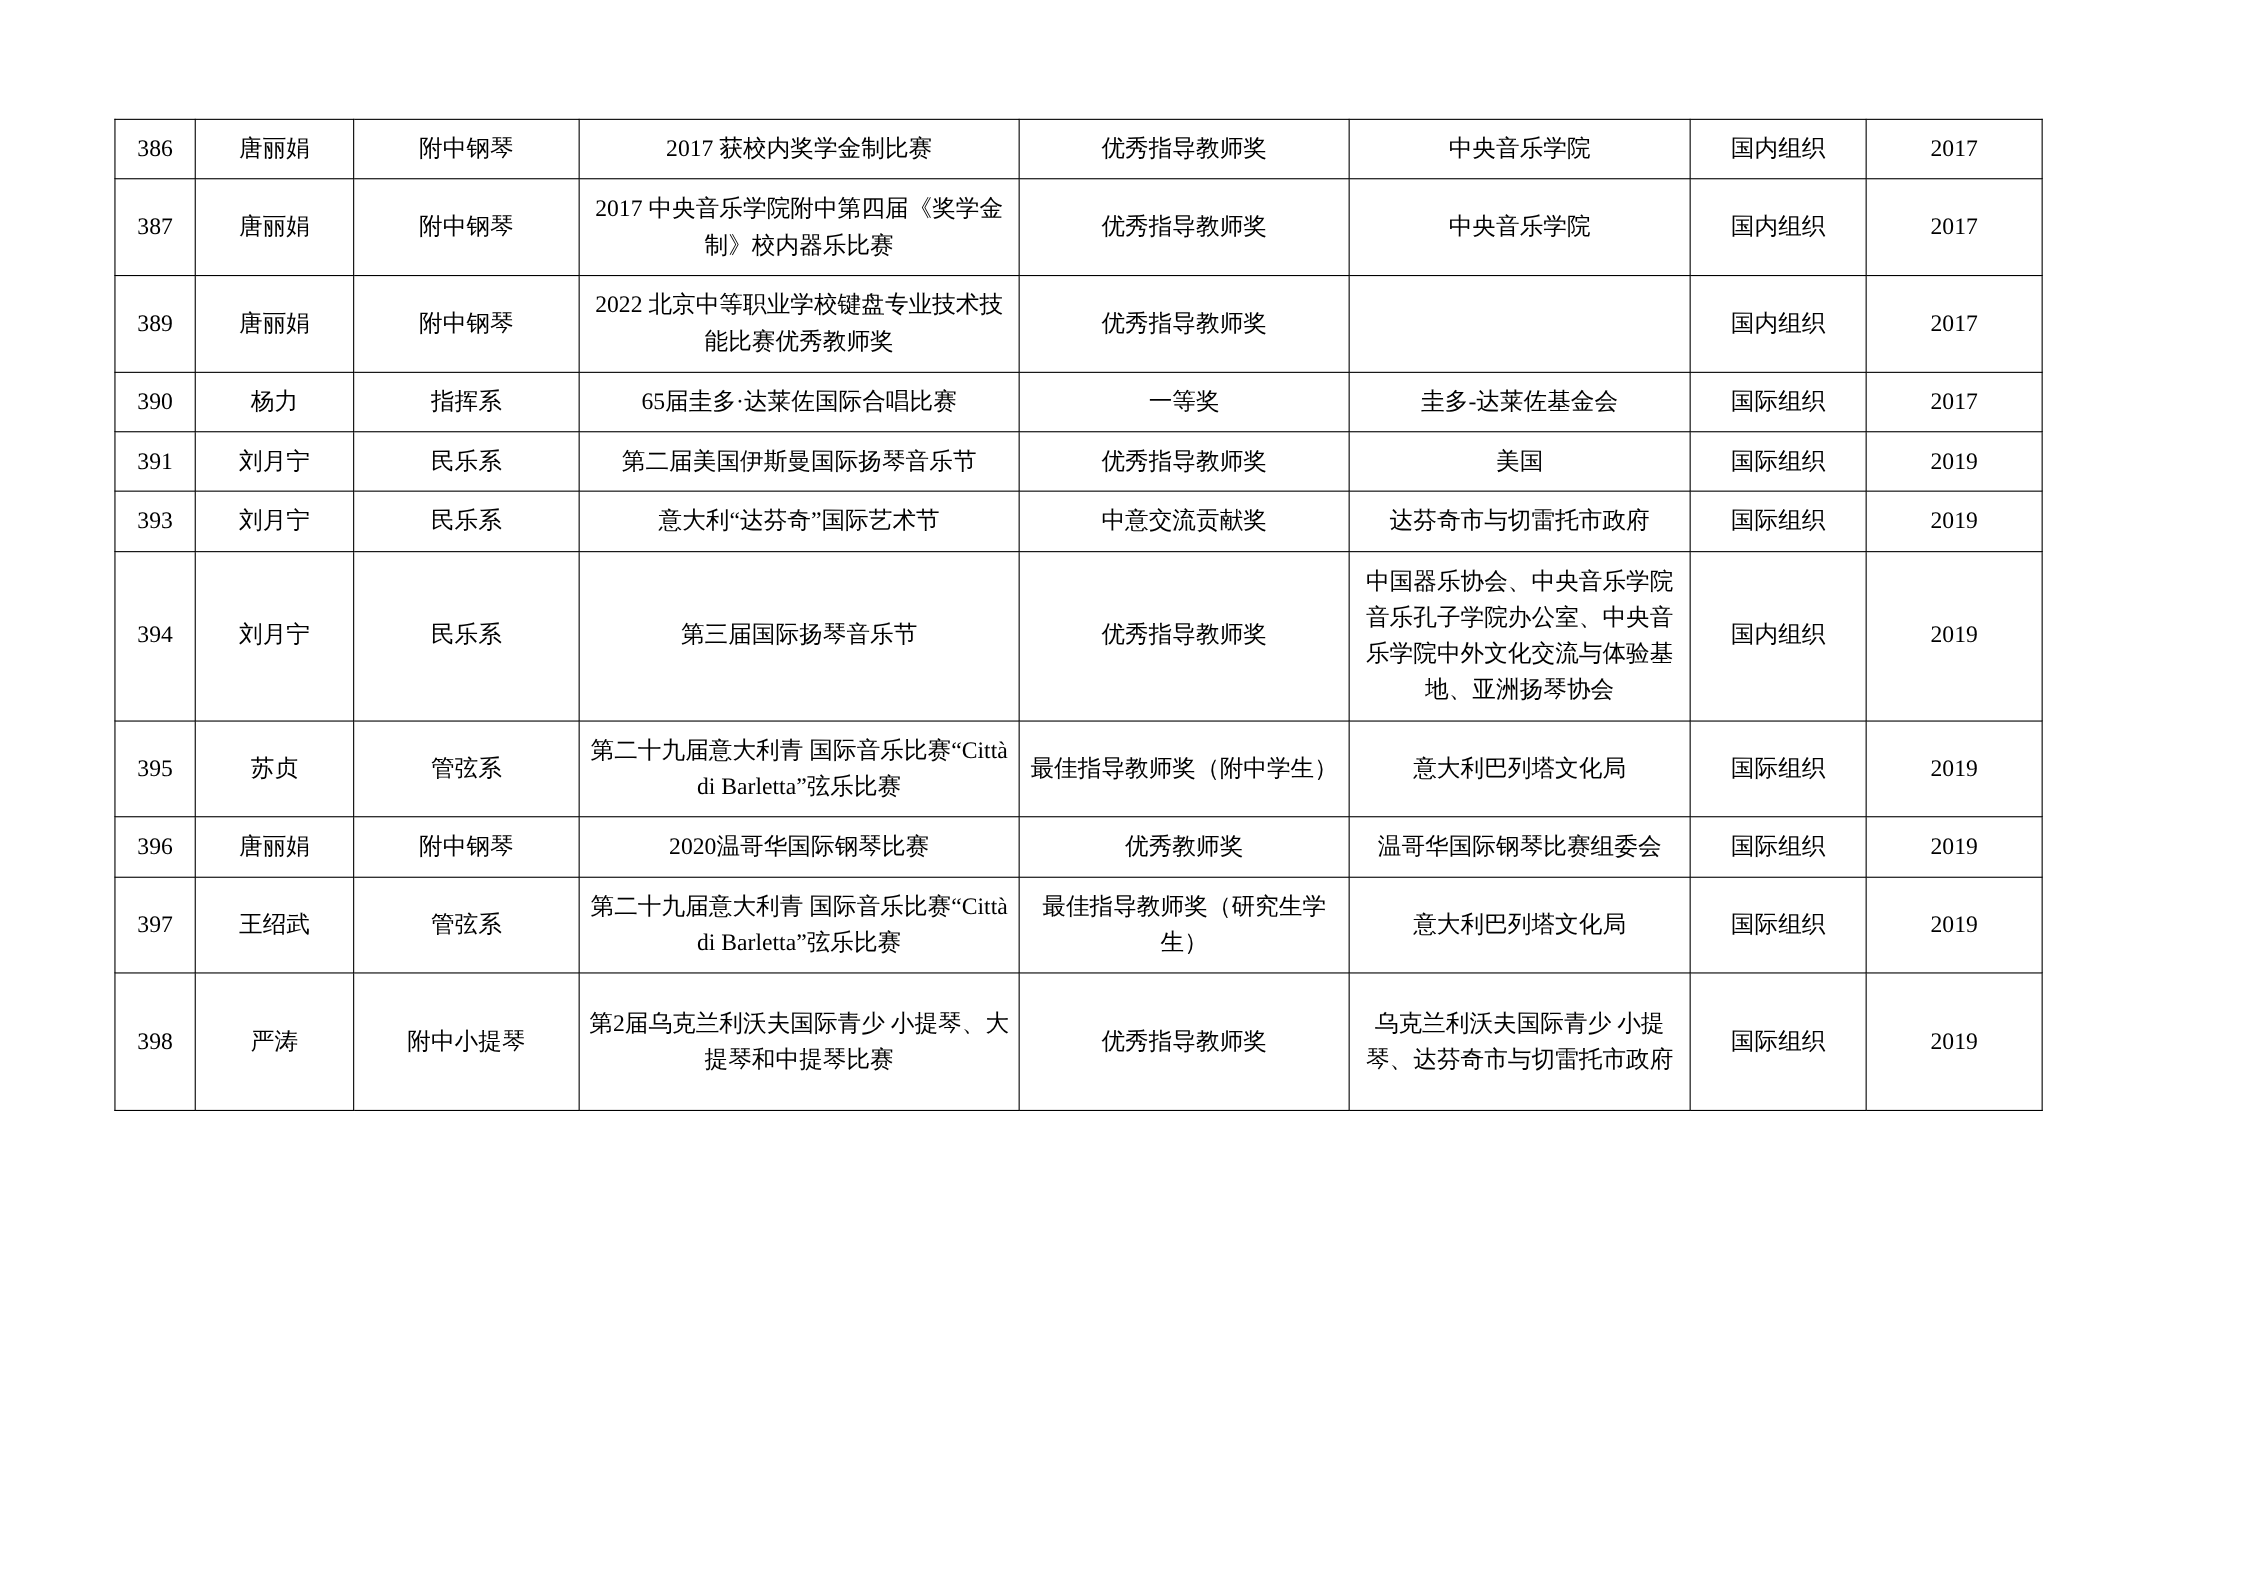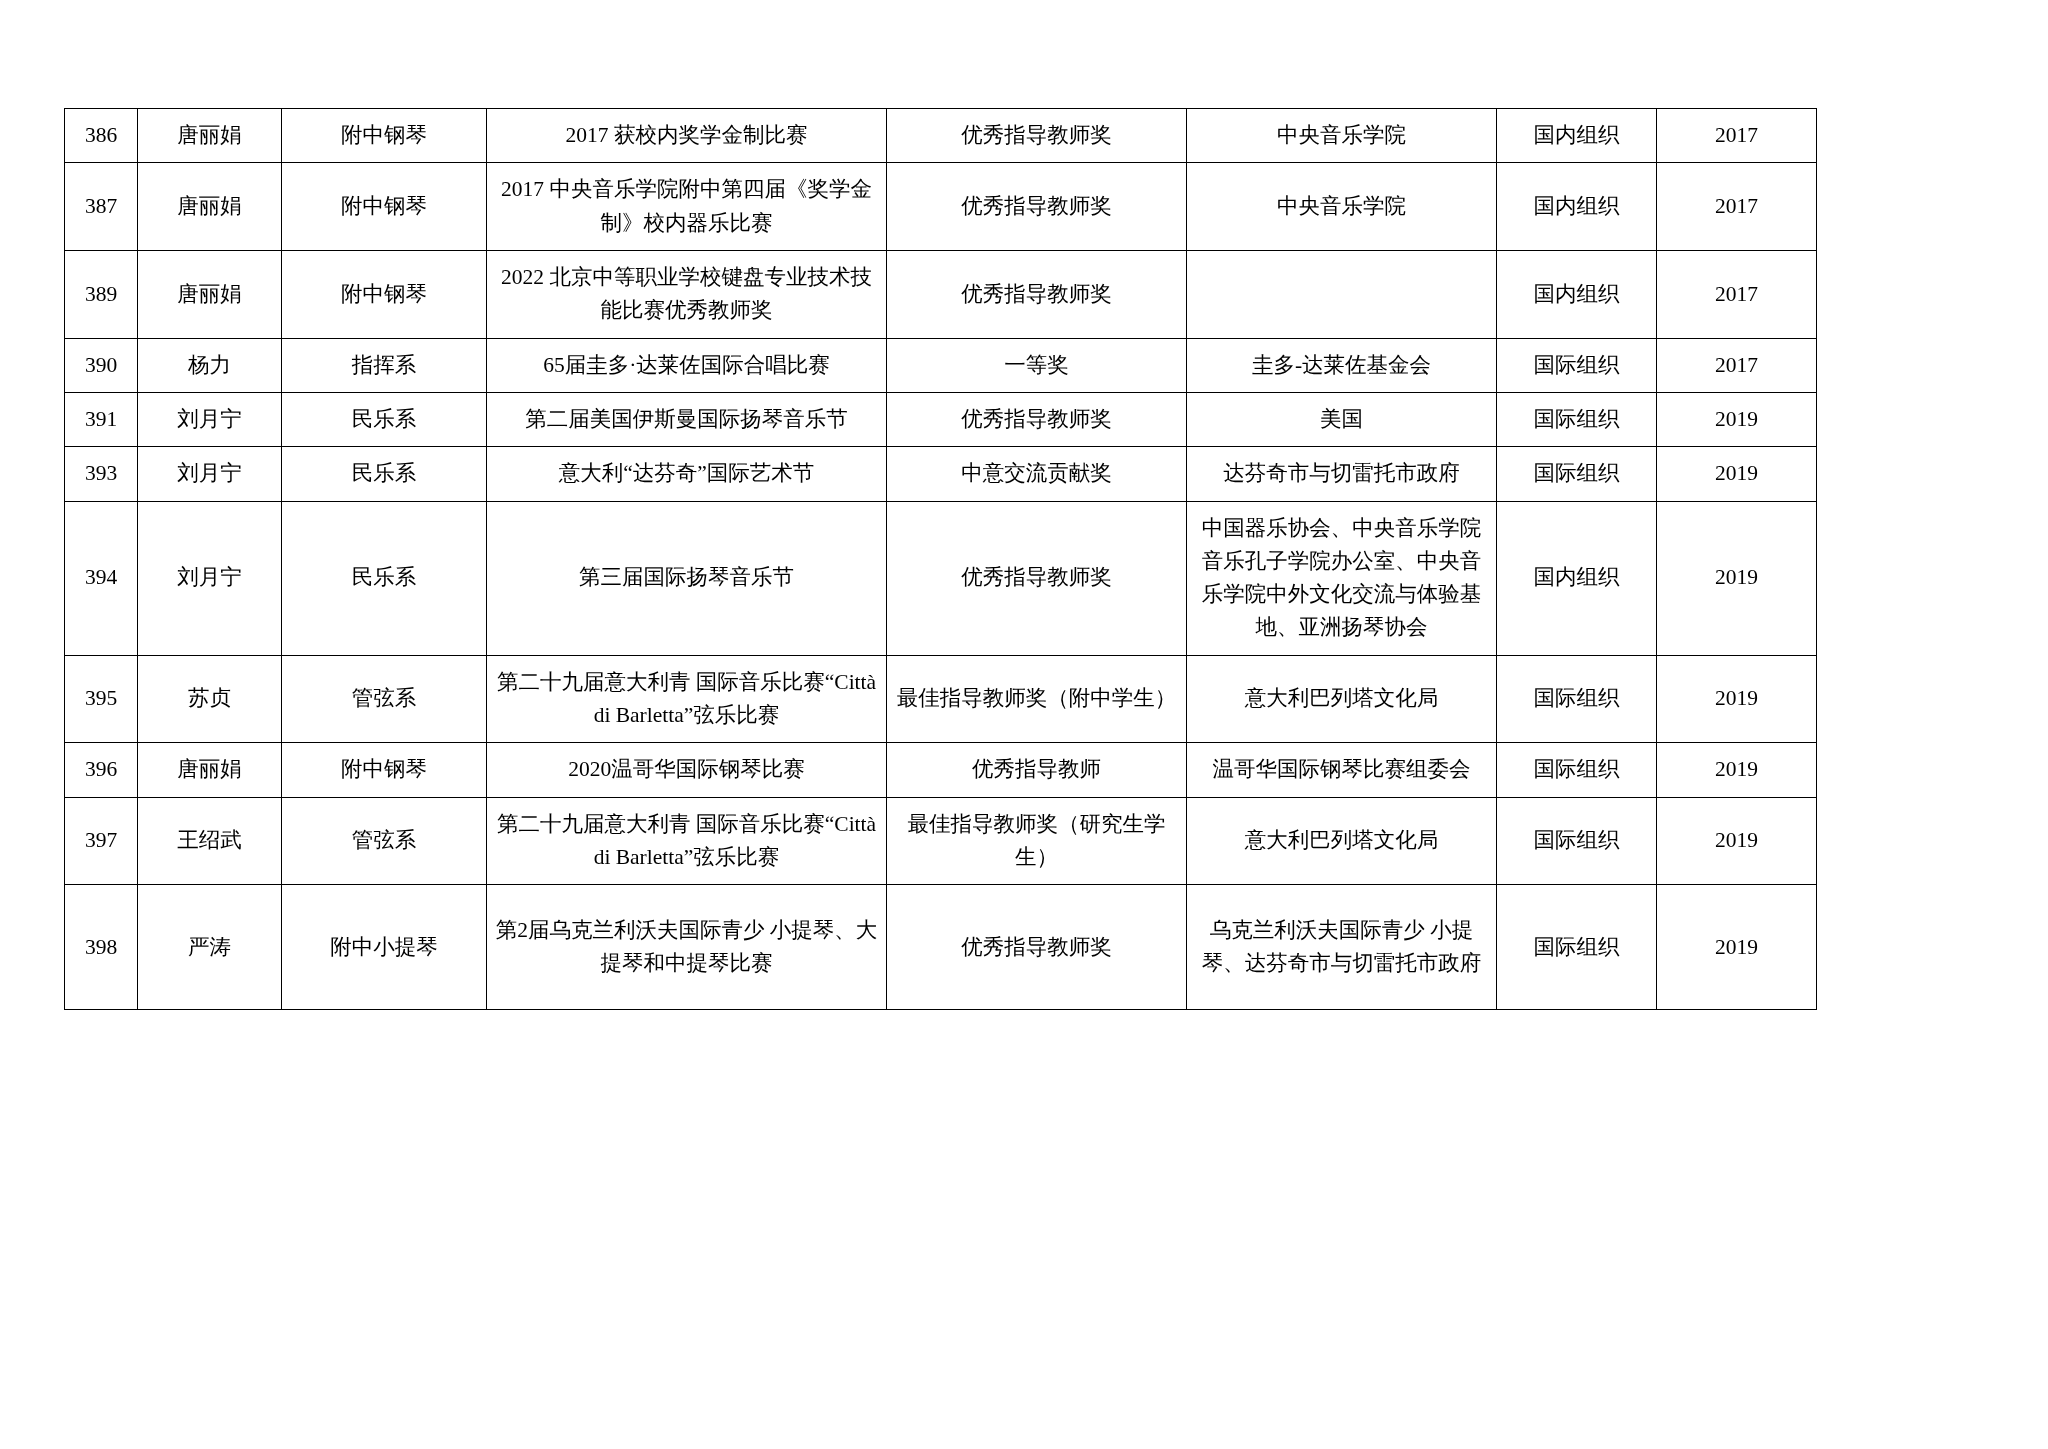--- a/index.html
+++ b/index.html
@@ -12,21 +12,21 @@
     height: 1449px;
     font-family: "Liberation Serif", "DejaVu Serif", serif;
     color: #000000;
     overflow: hidden;
   }
   .page {
     position: relative;
     width: 1688px;
     height: 1449px;
     box-sizing: border-box;
-    padding: 108px 148px 0 64px;
+    padding: 108px 148px 0 104px;
   }
   table.award-table {
     border-collapse: collapse;
     width: 1752px;
     table-layout: fixed;
   }
   table.award-table td {
     border: 1.6px solid #000000;
     text-align: center;
     vertical-align: middle;
@@ -158,21 +158,21 @@
         <td class="cell-org">意大利巴列塔文化局</td>
         <td class="cell-type">国际组织</td>
         <td class="cell-year">2019</td>
       </tr>
 
       <tr>
         <td class="cell-index">396</td>
         <td class="cell-name">唐丽娟</td>
         <td class="cell-dept">附中钢琴</td>
         <td class="cell-event">2020温哥华国际钢琴比赛</td>
-        <td class="cell-award">优秀指导教师</td>
+        <td class="cell-award">优秀教师奖</td>
         <td class="cell-org">温哥华国际钢琴比赛组委会</td>
         <td class="cell-type">国际组织</td>
         <td class="cell-year">2019</td>
       </tr>
 
       <tr>
         <td class="cell-index">397</td>
         <td class="cell-name">王绍武</td>
         <td class="cell-dept">管弦系</td>
         <td class="cell-event">第二十九届意大利青 国际音乐比赛“Città di Barletta”弦乐比赛</td>

